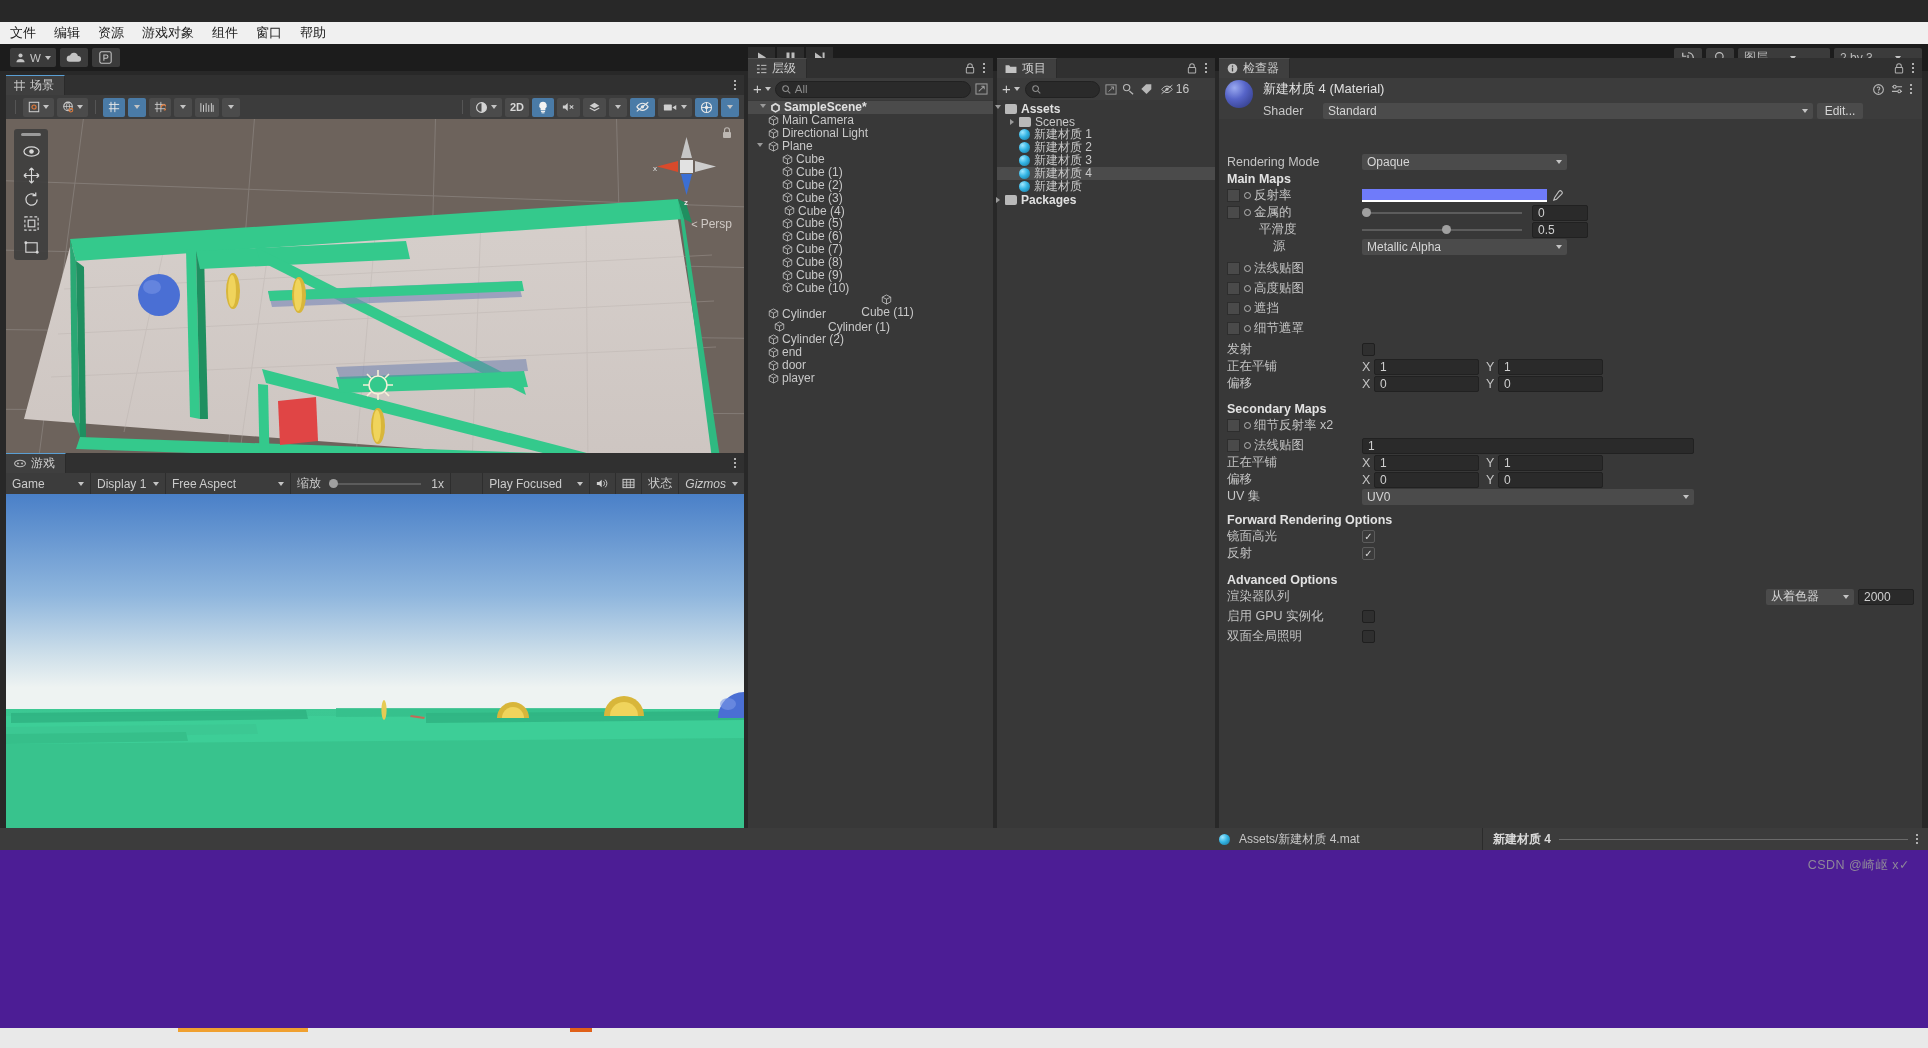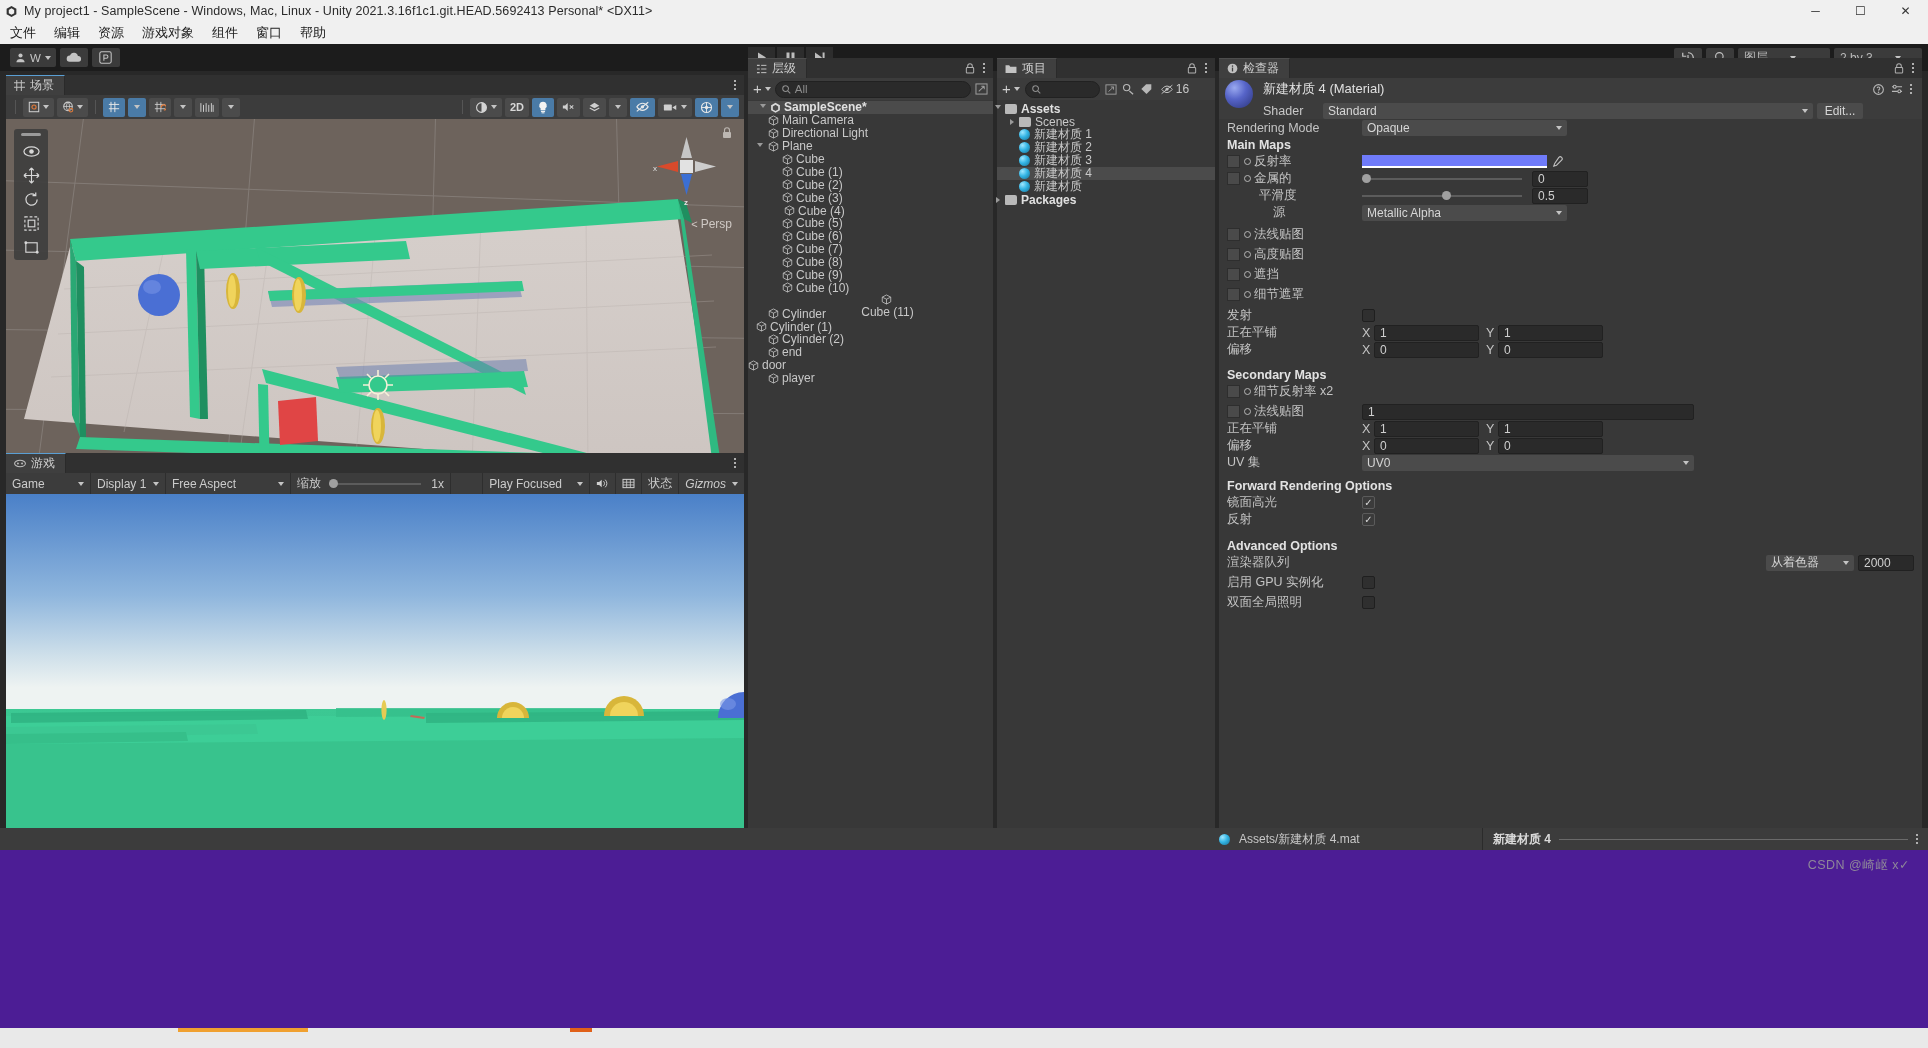--- a/index.html
+++ b/index.html
@@ -150,34 +150,20 @@
      font-size:12.5px; opacity:.85; letter-spacing:.5px;}
   .taskbar{ position:absolute; left:0; top:1028px; width:1928px; height:20px;
      background:#e9e9e9;}
   .tb-item{ position:absolute; top:0; height:4px;}
 </style>
 </head>
 <body>
 
 <div class="root">
 
-  <div class="titlebar">
-    <div class="tb-icon">
-      <svg viewBox="0 0 24 24">
-          <path d="M12 2 L21 7 L21 17 L12 22 L3 17 L3 7 Z" fill="#333"></path>
-          <path d="M12 6 L17 9 L17 15 L12 18 L7 15 L7 9 Z" fill="#f0f0f0"></path>
-        </svg>
-    </div>
-    <div class="tb-title">My project1 - SampleScene - Windows, Mac, Linux - Unity 2021.3.16f1c1.git.HEAD.5692413 Personal* &lt;DX11&gt;</div>
-    <div class="tb-btns">
-      <div class="tb-btn">─</div>
-      <div class="tb-btn">☐</div>
-      <div class="tb-btn close">✕</div>
-    </div>
-  </div>
 
   <div class="menubar">
     <span>文件</span>
     <span>编辑</span>
     <span>资源</span>
     <span>游戏对象</span>
     <span>组件</span>
     <span>窗口</span>
     <span>帮助</span>
   </div>
@@ -747,42 +733,42 @@
           </svg>
           <span>Cube (11)</span>
         </div>
         <div class="hrow" style="position:relative;padding-left:20px;">
           <svg class="cube-ico" viewBox="0 0 14 14">
             <path d="M7 1.2 L12.4 4 v6 L7 12.8 L1.6 10 V4z" fill="none" stroke="#c8c8c8" stroke-width="1"></path>
             <path d="M1.6 4 L7 6.6 L12.4 4 M7 6.6 v6.2" fill="none" stroke="#c8c8c8" stroke-width="1"></path>
           </svg>
           <span>Cylinder</span>
         </div>
-        <div class="hrow" style="position:relative;padding-left:8px;">
+        <div class="hrow" style="position:relative;padding-left:26px;gap:40px;">
           <svg class="cube-ico" viewBox="0 0 14 14">
             <path d="M7 1.2 L12.4 4 v6 L7 12.8 L1.6 10 V4z" fill="none" stroke="#c8c8c8" stroke-width="1"></path>
             <path d="M1.6 4 L7 6.6 L12.4 4 M7 6.6 v6.2" fill="none" stroke="#c8c8c8" stroke-width="1"></path>
           </svg>
           <span>Cylinder (1)</span>
         </div>
         <div class="hrow" style="position:relative;padding-left:20px;">
           <svg class="cube-ico" viewBox="0 0 14 14">
             <path d="M7 1.2 L12.4 4 v6 L7 12.8 L1.6 10 V4z" fill="none" stroke="#c8c8c8" stroke-width="1"></path>
             <path d="M1.6 4 L7 6.6 L12.4 4 M7 6.6 v6.2" fill="none" stroke="#c8c8c8" stroke-width="1"></path>
           </svg>
           <span>Cylinder (2)</span>
         </div>
         <div class="hrow" style="position:relative;padding-left:20px;">
           <svg class="cube-ico" viewBox="0 0 14 14">
             <path d="M7 1.2 L12.4 4 v6 L7 12.8 L1.6 10 V4z" fill="none" stroke="#c8c8c8" stroke-width="1"></path>
             <path d="M1.6 4 L7 6.6 L12.4 4 M7 6.6 v6.2" fill="none" stroke="#c8c8c8" stroke-width="1"></path>
           </svg>
           <span>end</span>
         </div>
-        <div class="hrow" style="position:relative;">
+        <div class="hrow" style="position:relative;padding-left:20px;">
           <svg class="cube-ico" viewBox="0 0 14 14">
             <path d="M7 1.2 L12.4 4 v6 L7 12.8 L1.6 10 V4z" fill="none" stroke="#c8c8c8" stroke-width="1"></path>
             <path d="M1.6 4 L7 6.6 L12.4 4 M7 6.6 v6.2" fill="none" stroke="#c8c8c8" stroke-width="1"></path>
           </svg>
           <span>door</span>
         </div>
         <div class="hrow" style="position:relative;padding-left:20px;">
           <svg class="cube-ico" viewBox="0 0 14 14">
             <path d="M7 1.2 L12.4 4 v6 L7 12.8 L1.6 10 V4z" fill="none" stroke="#c8c8c8" stroke-width="1"></path>
             <path d="M1.6 4 L7 6.6 L12.4 4 M7 6.6 v6.2" fill="none" stroke="#c8c8c8" stroke-width="1"></path>
@@ -935,21 +921,21 @@
       <span style="font-size:12.5px;width:60px;">Shader</span>
       <div class="idrop" style="flex:1;max-width:490px;">
         <span>Standard</span>
         <span class="caretd"></span>
       </div>
       <div class="idrop" style="width:46px;justify-content:center;margin-left:4px;margin-right:8px;">
         <span>Edit...</span>
       </div>
     </div>
 
-    <div style="">
+    <div style="margin-top:34px;">
 
       <div class="irow">
         <span class="ilabel">Rendering Mode</span>
         <div class="idrop" style="width:205px;">
           <span>Opaque</span>
           <span class="caretd"></span>
         </div>
       </div>
 
       <div class="irow">

